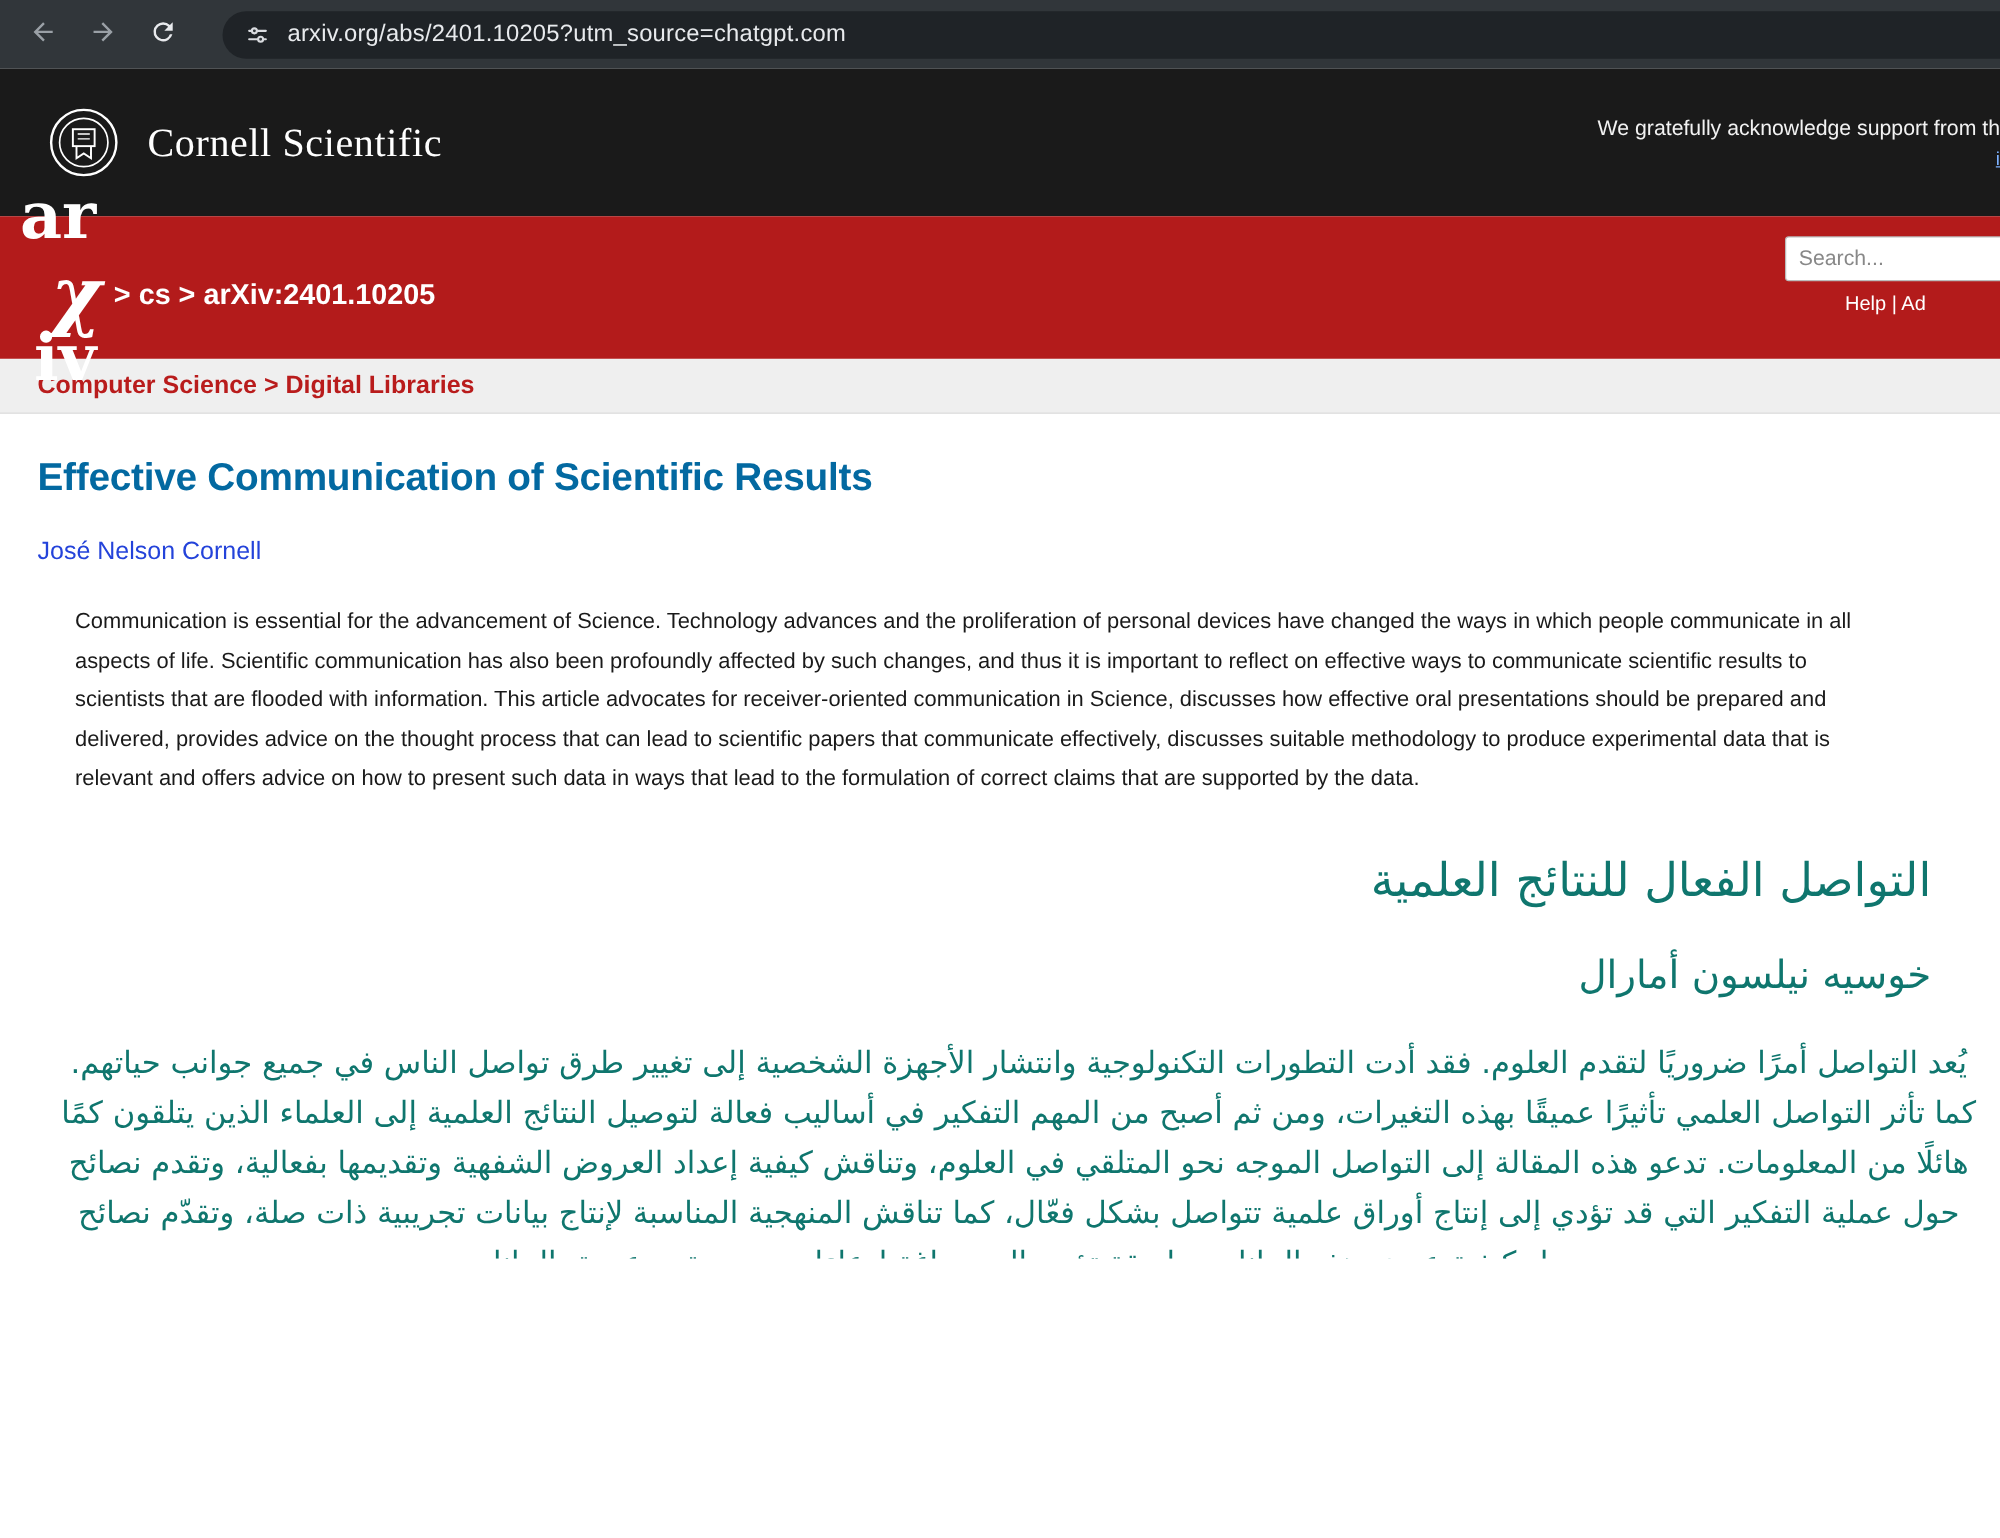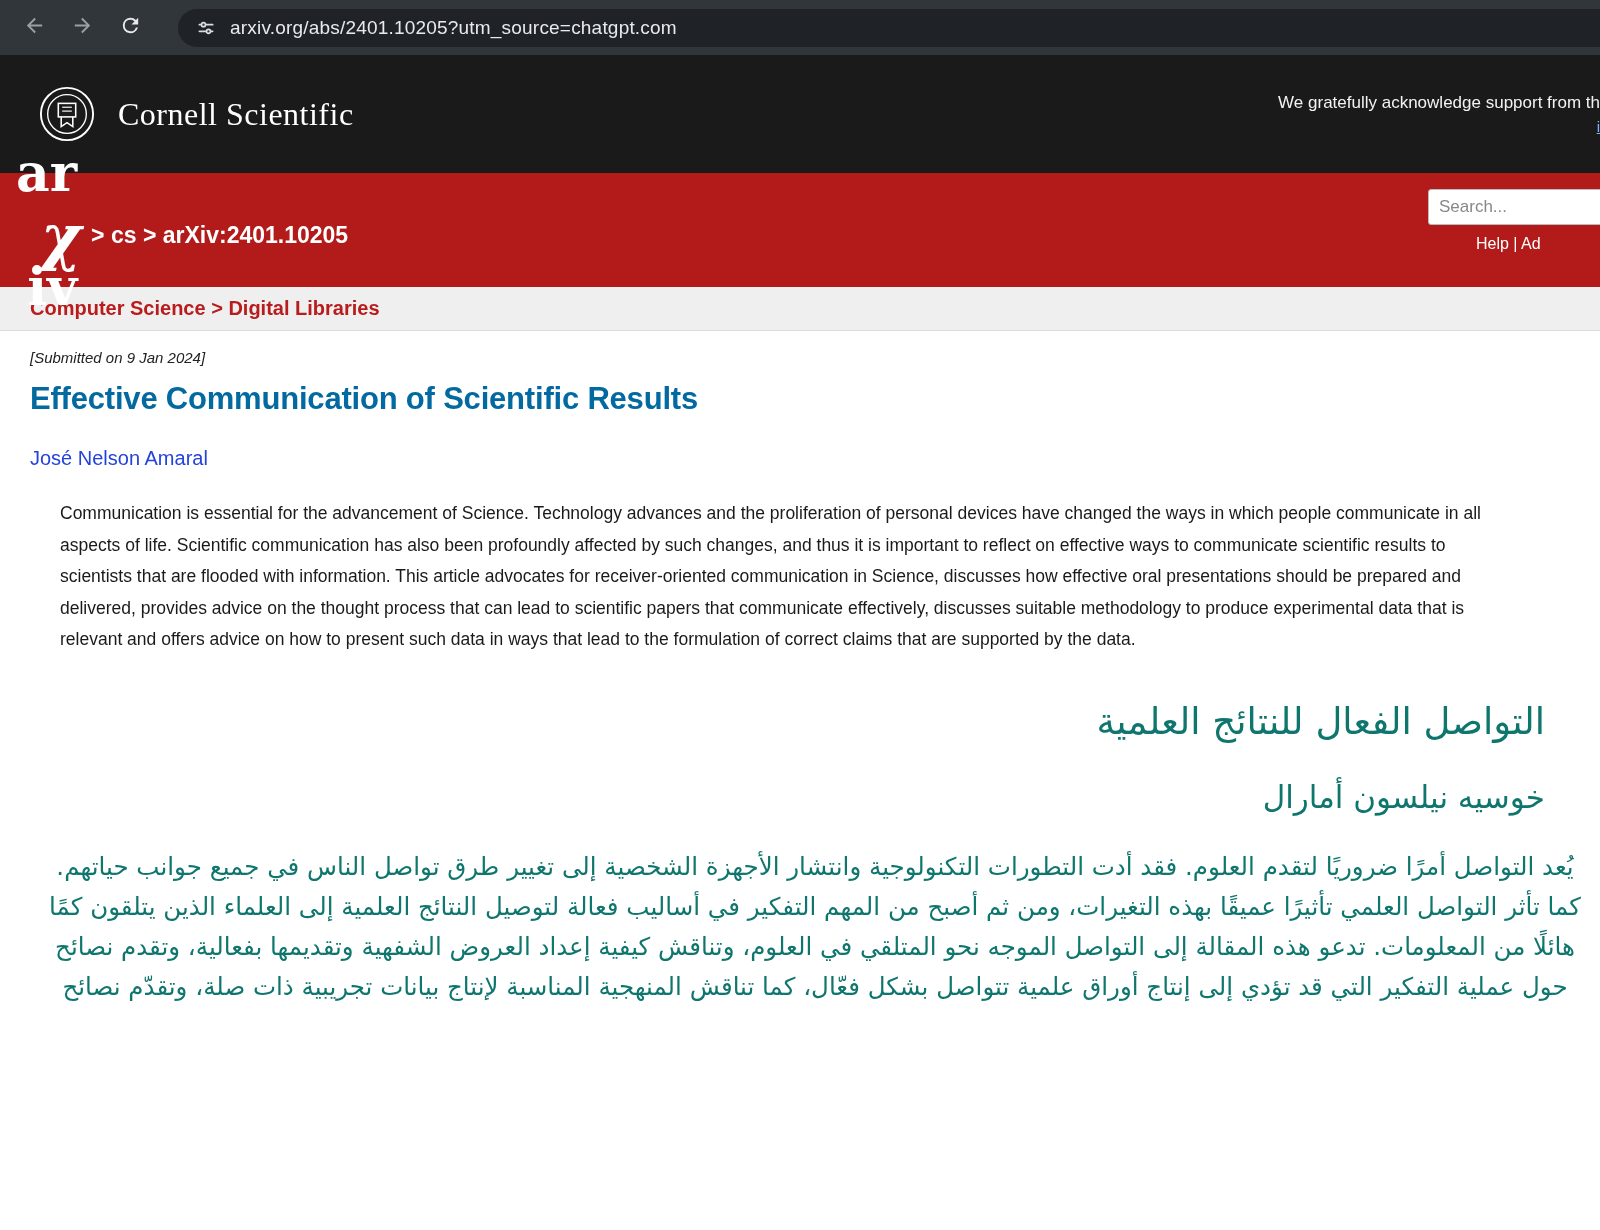--- a/index.html
+++ b/index.html
@@ -182,23 +182,22 @@
       <input class="search-input" type="text" placeholder="Search..." style="">
       <div class="help-links">Help | Ad</div>
     </div>
   </div>
 
   <div class="subject-bar">
     <span>Computer Science &gt; Digital Libraries</span>
   </div>
 
   <div class="content">
-    <div class="submitted">[Submitted on 9 Jan 2024]</div>
     <h1 class="paper-title">Effective Communication of Scientific Results</h1>
-    <a class="author-link">José Nelson Amaral</a>
+    <a class="author-link">José Nelson Cornell</a>
     <p class="abstract">Communication is essential for the advancement of Science. Technology advances and the proliferation of personal devices have changed the ways in which people communicate in all aspects of life. Scientific communication has also been profoundly affected by such changes, and thus it is important to reflect on effective ways to communicate scientific results to scientists that are flooded with information. This article advocates for receiver-oriented communication in Science, discusses how effective oral presentations should be prepared and delivered, provides advice on the thought process that can lead to scientific papers that communicate effectively, discusses suitable methodology to produce experimental data that is relevant and offers advice on how to present such data in ways that lead to the formulation of correct claims that are supported by the data.</p>
 
     
     <div class="arabic">
       <div class="ar-title">التواصل الفعال للنتائج العلمية</div>
       <div class="ar-author">خوسيه نيلسون أمارال</div>
       <p class="ar-abstract">يُعد التواصل أمرًا ضروريًا لتقدم العلوم. فقد أدت التطورات التكنولوجية وانتشار الأجهزة الشخصية إلى تغيير طرق تواصل الناس في جميع جوانب حياتهم. كما تأثر التواصل العلمي تأثيرًا عميقًا بهذه التغيرات، ومن ثم أصبح من المهم التفكير في أساليب فعالة لتوصيل النتائج العلمية إلى العلماء الذين يتلقون كمًا هائلًا من المعلومات. تدعو هذه المقالة إلى التواصل الموجه نحو المتلقي في العلوم، وتناقش كيفية إعداد العروض الشفهية وتقديمها بفعالية، وتقدم نصائح حول عملية التفكير التي قد تؤدي إلى إنتاج أوراق علمية تتواصل بشكل فعّال، كما تناقش المنهجية المناسبة لإنتاج بيانات تجريبية ذات صلة، وتقدّم نصائح حول كيفية عرض هذه البيانات بطريقة تؤدي إلى صياغة ادعاءات صحيحة مدعومة بالبيانات.</p>
     </div>
   </div>
 

